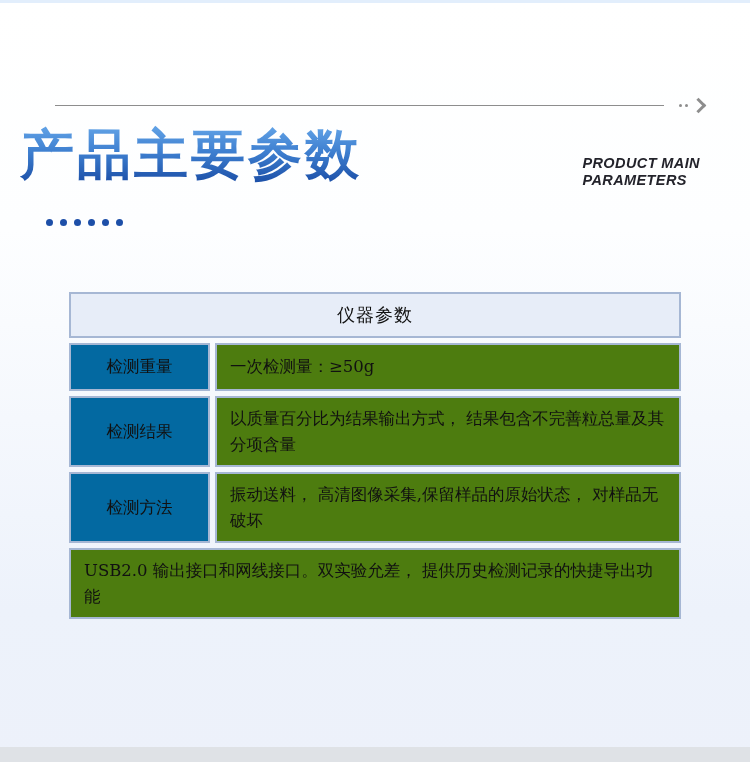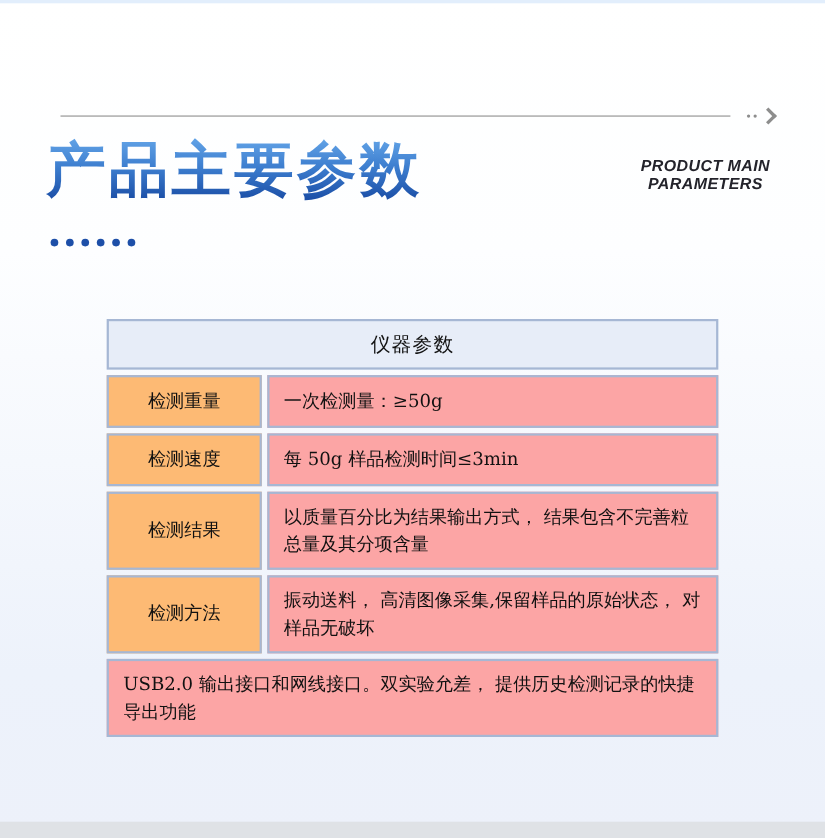--- a/index.html
+++ b/index.html
@@ -63,36 +63,36 @@
     border-top: 3px solid #8d8d8d;
     border-right: 3px solid #8d8d8d;
     transform: rotate(45deg);
     margin-left: 2px;
   }
 
   
   .title-section {
     display: flex;
     justify-content: space-between;
-    padding: 8px 50px 0 42px;
+    padding: 8px 50px 0 20px;
   }
   .title-zh {
     font-family: "DejaVu Serif", "Liberation Serif", serif;
     font-size: 54px;
     font-weight: bold;
     letter-spacing: 3px;
     line-height: 1.18;
     background: linear-gradient(180deg, #66a7e9 0%, #3d7ecf 45%, #1c50a8 90%);
     -webkit-background-clip: text;
     background-clip: text;
     color: transparent;
   }
   .title-en {
-    margin-top: 20px;
-    text-align: center;
+    margin-top: 32px;
+    text-align: left;
     font-style: italic;
     font-weight: bold;
     font-size: 14.5px;
     line-height: 17px;
     letter-spacing: 0.4px;
     color: #23232b;
     white-space: nowrap;
   }
   .dots-row {
     display: flex;
@@ -101,21 +101,21 @@
   }
   .dots-row .blue-dot {
     width: 7px;
     height: 7px;
     border-radius: 50%;
     background: #1d4fa8;
   }
 
   
   .param-table {
-    width: 556px;
+    width: 612px;
     margin: 66px auto 0 auto;
     color: #111111;
     font-family: "DejaVu Serif", "Liberation Serif", serif;
   }
   .cellbox {
     border: 2px solid #a6b7d4;
   }
   .table-header {
     height: 46px;
     background: #e7edf8;
@@ -125,30 +125,30 @@
     font-size: 18px;
     letter-spacing: 1px;
   }
   .param-row {
     display: flex;
     gap: 5px;
     margin-top: 5px;
   }
   .label-cell {
     flex: 0 0 141px;
-    background: #fdba74;
+    background: #0369a1;
     display: flex;
     align-items: center;
     justify-content: center;
     font-size: 16.5px;
     min-height: 48px;
   }
   .value-cell {
     flex: 1;
-    background: #fca5a5;
+    background: #4d7c0f;
     display: flex;
     align-items: center;
     padding: 8px 13px;
     font-size: 16.5px;
     line-height: 1.55;
     min-height: 48px;
   }
   .param-row.tall .label-cell,
   .param-row.tall .value-cell {
     min-height: 71px;
@@ -196,24 +196,20 @@
 </div>
 
 <div class="param-table">
   <div class="table-header cellbox">仪器参数</div>
 
   <div class="param-row">
     <div class="label-cell cellbox">检测重量</div>
     <div class="value-cell cellbox">一次检测量：≥50g</div>
   </div>
 
-  <div class="param-row">
-    <div class="label-cell cellbox">检测速度</div>
-    <div class="value-cell cellbox">每 50g 样品检测时间≤3min</div>
-  </div>
 
 
   <div class="param-row">
     <div class="label-cell cellbox">检测结果</div>
     <div class="value-cell cellbox">以质量百分比为结果输出方式， 结果包含不完善粒总量及其分项含量</div>
   </div>
 
   <div class="param-row">
     <div class="label-cell cellbox">检测方法</div>
     <div class="value-cell cellbox">振动送料， 高清图像采集,保留样品的原始状态， 对样品无破坏</div>

